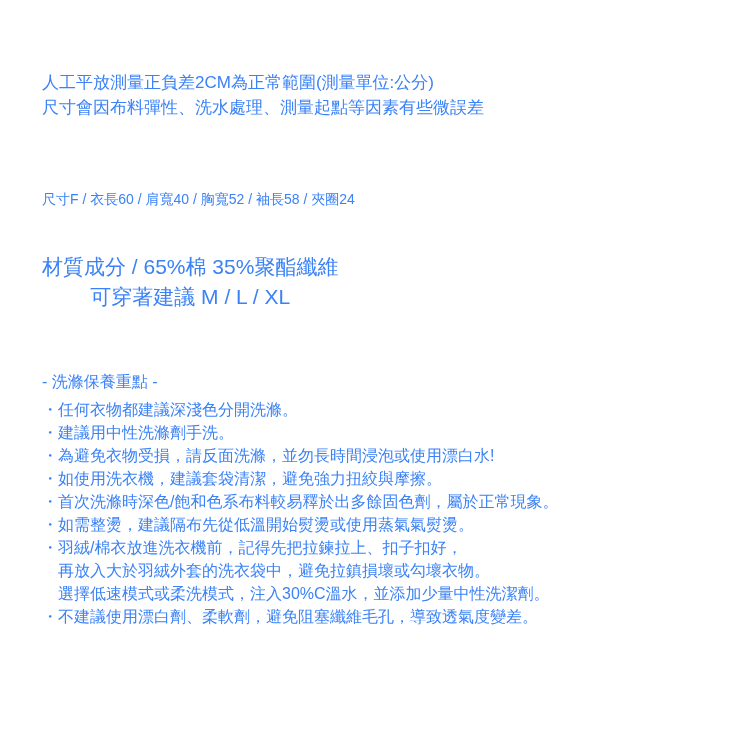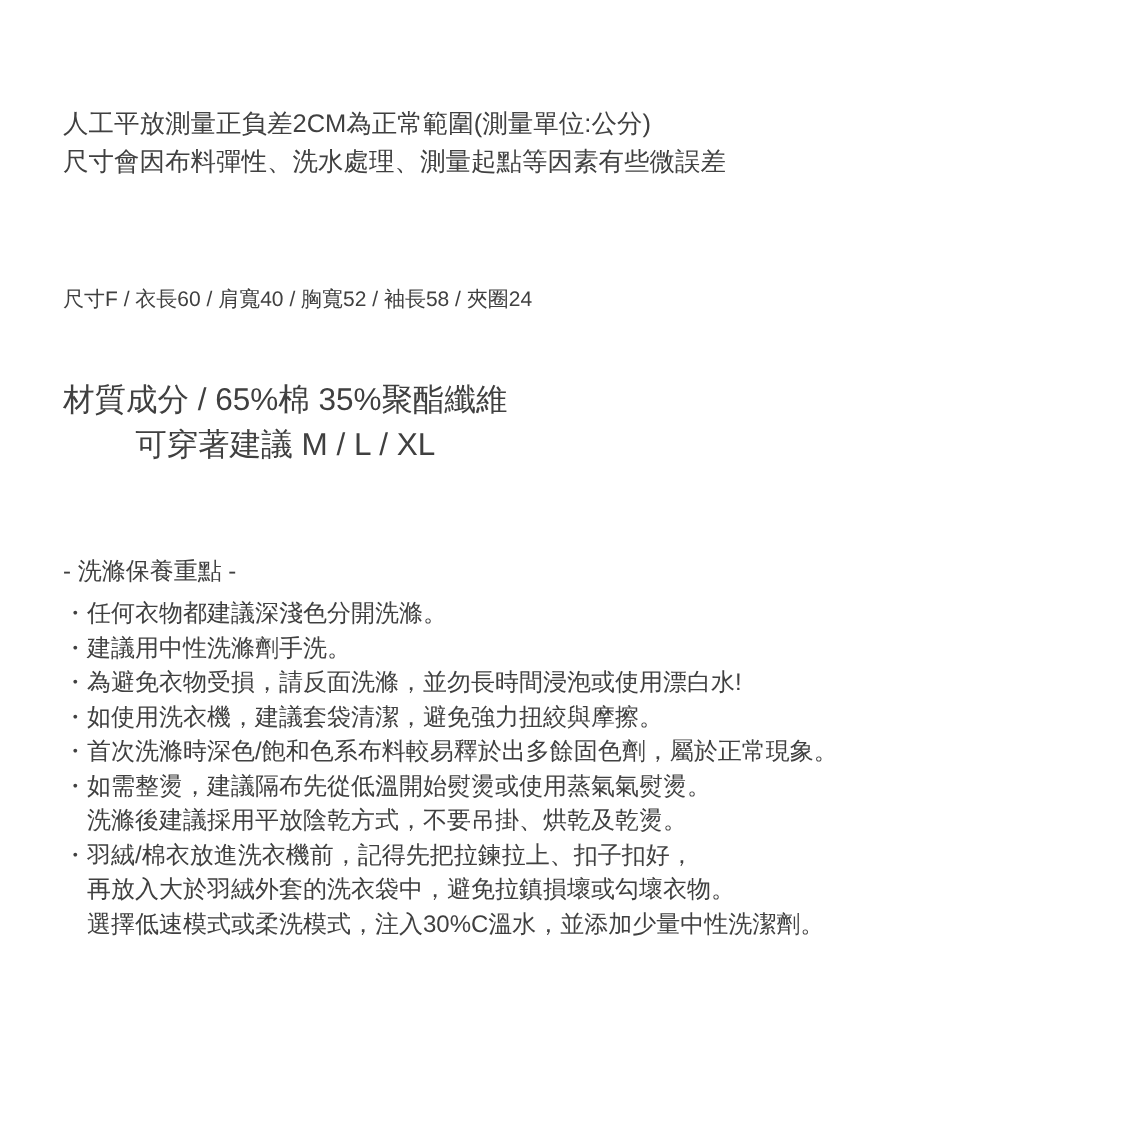--- a/index.html
+++ b/index.html
@@ -7,21 +7,21 @@
     padding: 0;
     background: #ffffff;
   }
   .page {
     position: relative;
     width: 750px;
     height: 750px;
     background: #ffffff;
     overflow: hidden;
     font-family: "Liberation Sans", "DejaVu Sans", sans-serif;
-    color: #404040;
+    color: #3b82f6;
   }
   .note {
     position: absolute;
     left: 42px;
     top: 70px;
     font-size: 17px;
     line-height: 25px;
     white-space: nowrap;
   }
   .size-line {
@@ -74,19 +74,19 @@
   </div>
 
   <div class="care">
     <div class="care-title">- 洗滌保養重點 -</div>
     <div class="care-line">・任何衣物都建議深淺色分開洗滌。</div>
     <div class="care-line">・建議用中性洗滌劑手洗。</div>
     <div class="care-line">・為避免衣物受損，請反面洗滌，並勿長時間浸泡或使用漂白水!</div>
     <div class="care-line">・如使用洗衣機，建議套袋清潔，避免強力扭絞與摩擦。</div>
     <div class="care-line">・首次洗滌時深色/飽和色系布料較易釋於出多餘固色劑，屬於正常現象。</div>
     <div class="care-line">・如需整燙，建議隔布先從低溫開始熨燙或使用蒸氣氣熨燙。</div>
-    <div class="care-line indent">洗滌後建議採用平放陰乾方式，不要吊掛、烘乾及乾燙。</div>
     <div class="care-line">・羽絨/棉衣放進洗衣機前，記得先把拉鍊拉上、扣子扣好，</div>
     <div class="care-line indent">再放入大於羽絨外套的洗衣袋中，避免拉鎮損壞或勾壞衣物。</div>
     <div class="care-line indent">選擇低速模式或柔洗模式，注入30%C溫水，並添加少量中性洗潔劑。</div>
+    <div class="care-line">・不建議使用漂白劑、柔軟劑，避免阻塞纖維毛孔，導致透氣度變差。</div>
   </div>
 
 </div>
 
 </body></html>

